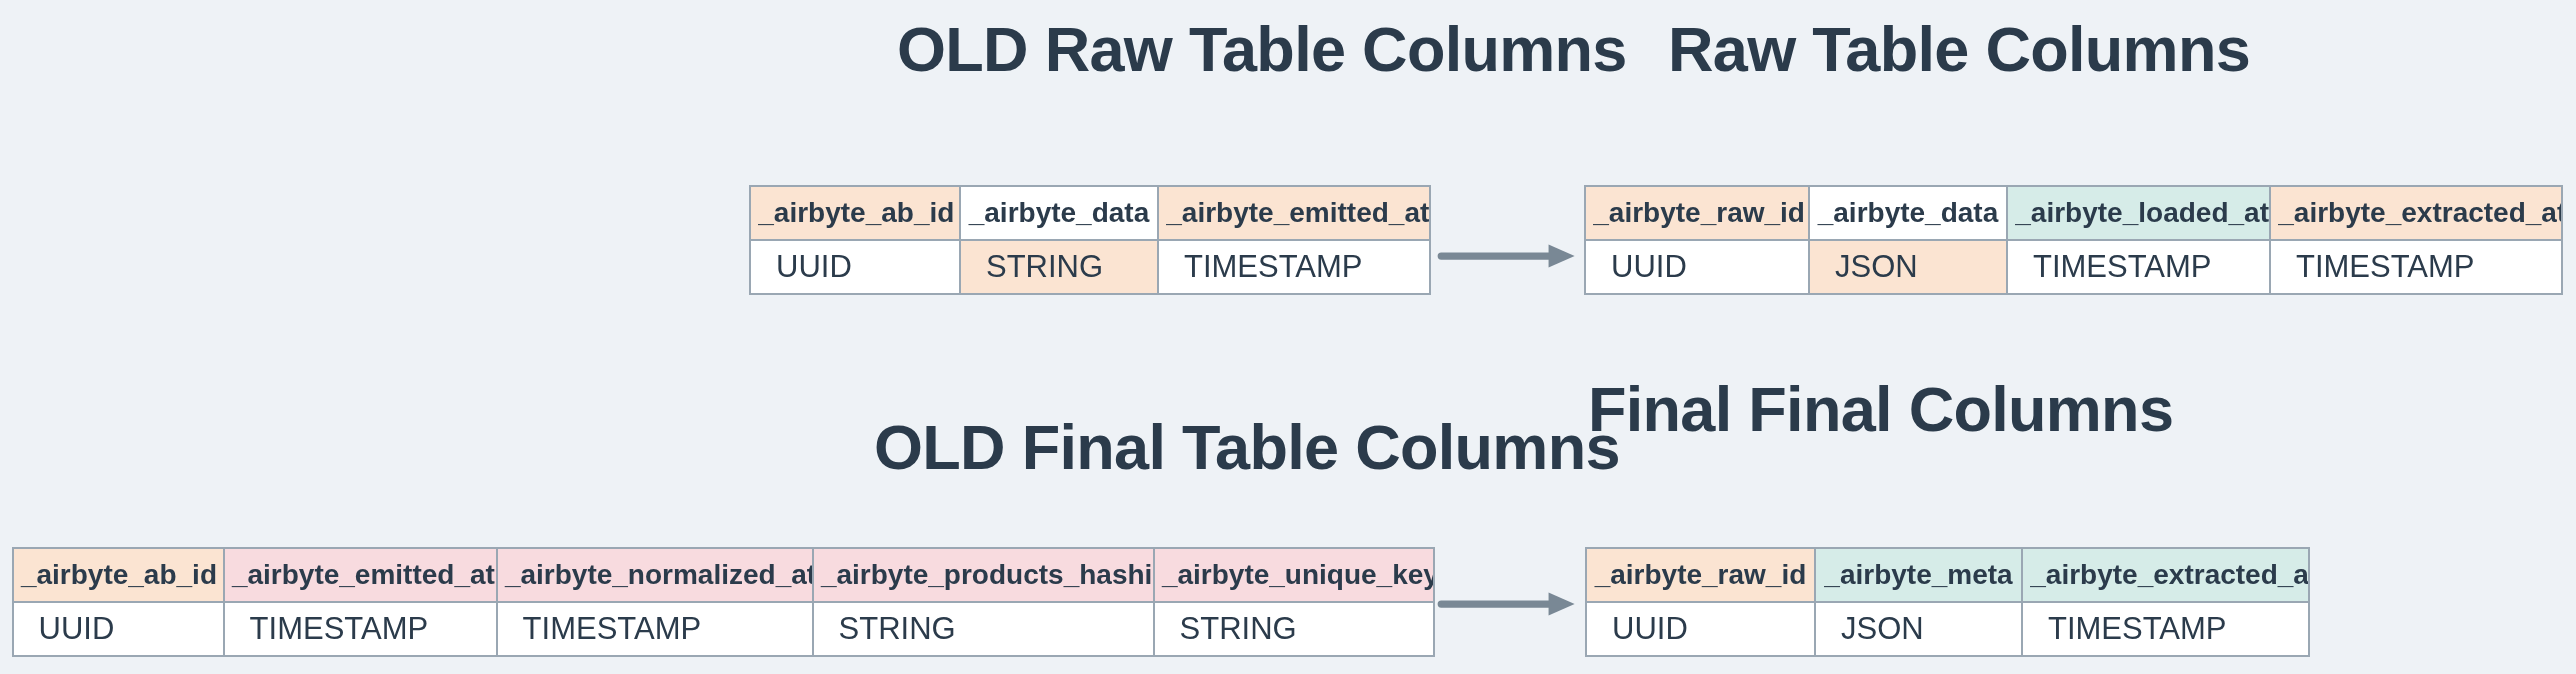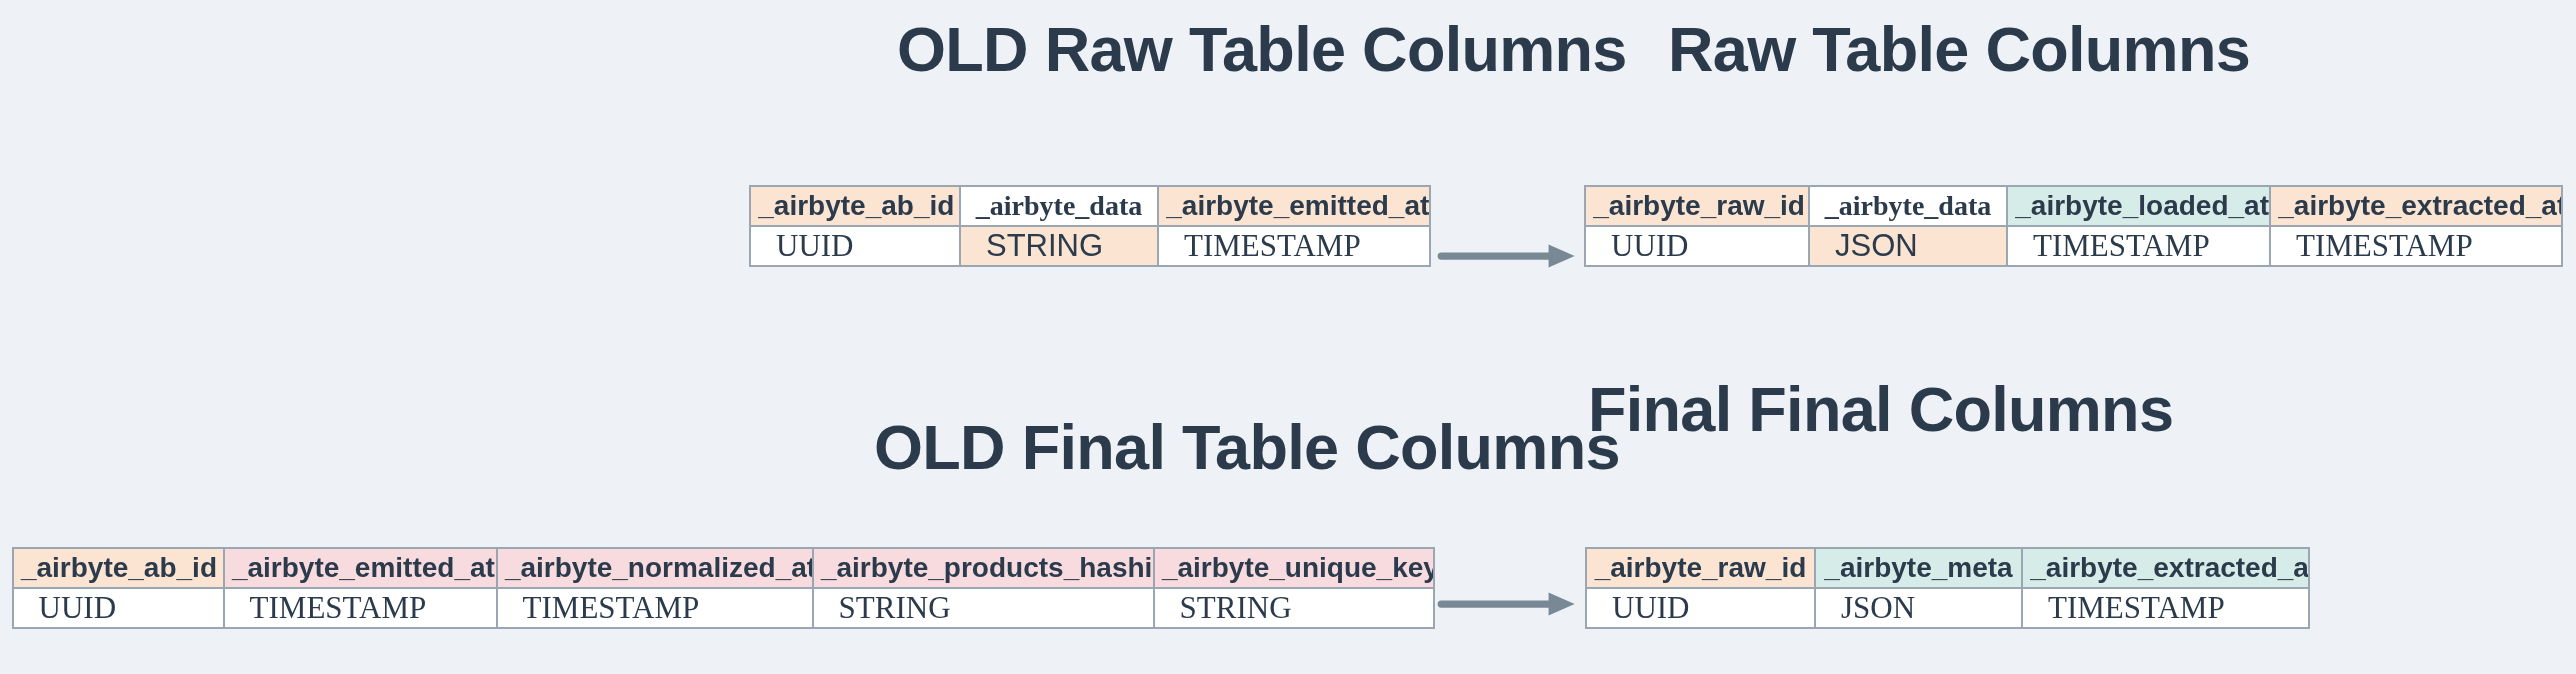--- a/index.html
+++ b/index.html
@@ -33,40 +33,40 @@
     color: var(--text);
   }
   table.schema {
     position: absolute;
     border-collapse: collapse;
     table-layout: fixed;
     background: var(--cell_white);
   }
   table.schema td {
     border: 2.9px solid var(--border);
-    height: 40px;
+    height: 54px;
     overflow: hidden;
     white-space: nowrap;
   }
   td.col-header {
     font-weight: 700;
     font-size: 28px;
     text-align: center;
     padding: 0 7.3px;
   }
   td.col-type {
     font-weight: 400;
     font-size: 31px;
     text-align: left;
     padding: 0 7.3px 0 25px;
   }
   [data-bg="peach"] { background: var(--peach); }
   [data-bg="pink"]  { background: var(--pink); }
   [data-bg="teal"]  { background: var(--teal); }
-  [data-bg="white"] { background: var(--cell_white); font-family: Liberation Serif, serif; }
+  [data-bg="white"] { background: var(--cell_white); }
   .arrow {
     position: absolute;
     color: var(--arrow);
   }
 </style>
 </head>
 <body>
 
 <div class="section-title" style="left:897px; top:17.5px;text-align:right;">OLD Raw Table Columns</div>
 <div class="section-title" style="left:1668px; top:17.5px;">Raw Table Columns</div>

